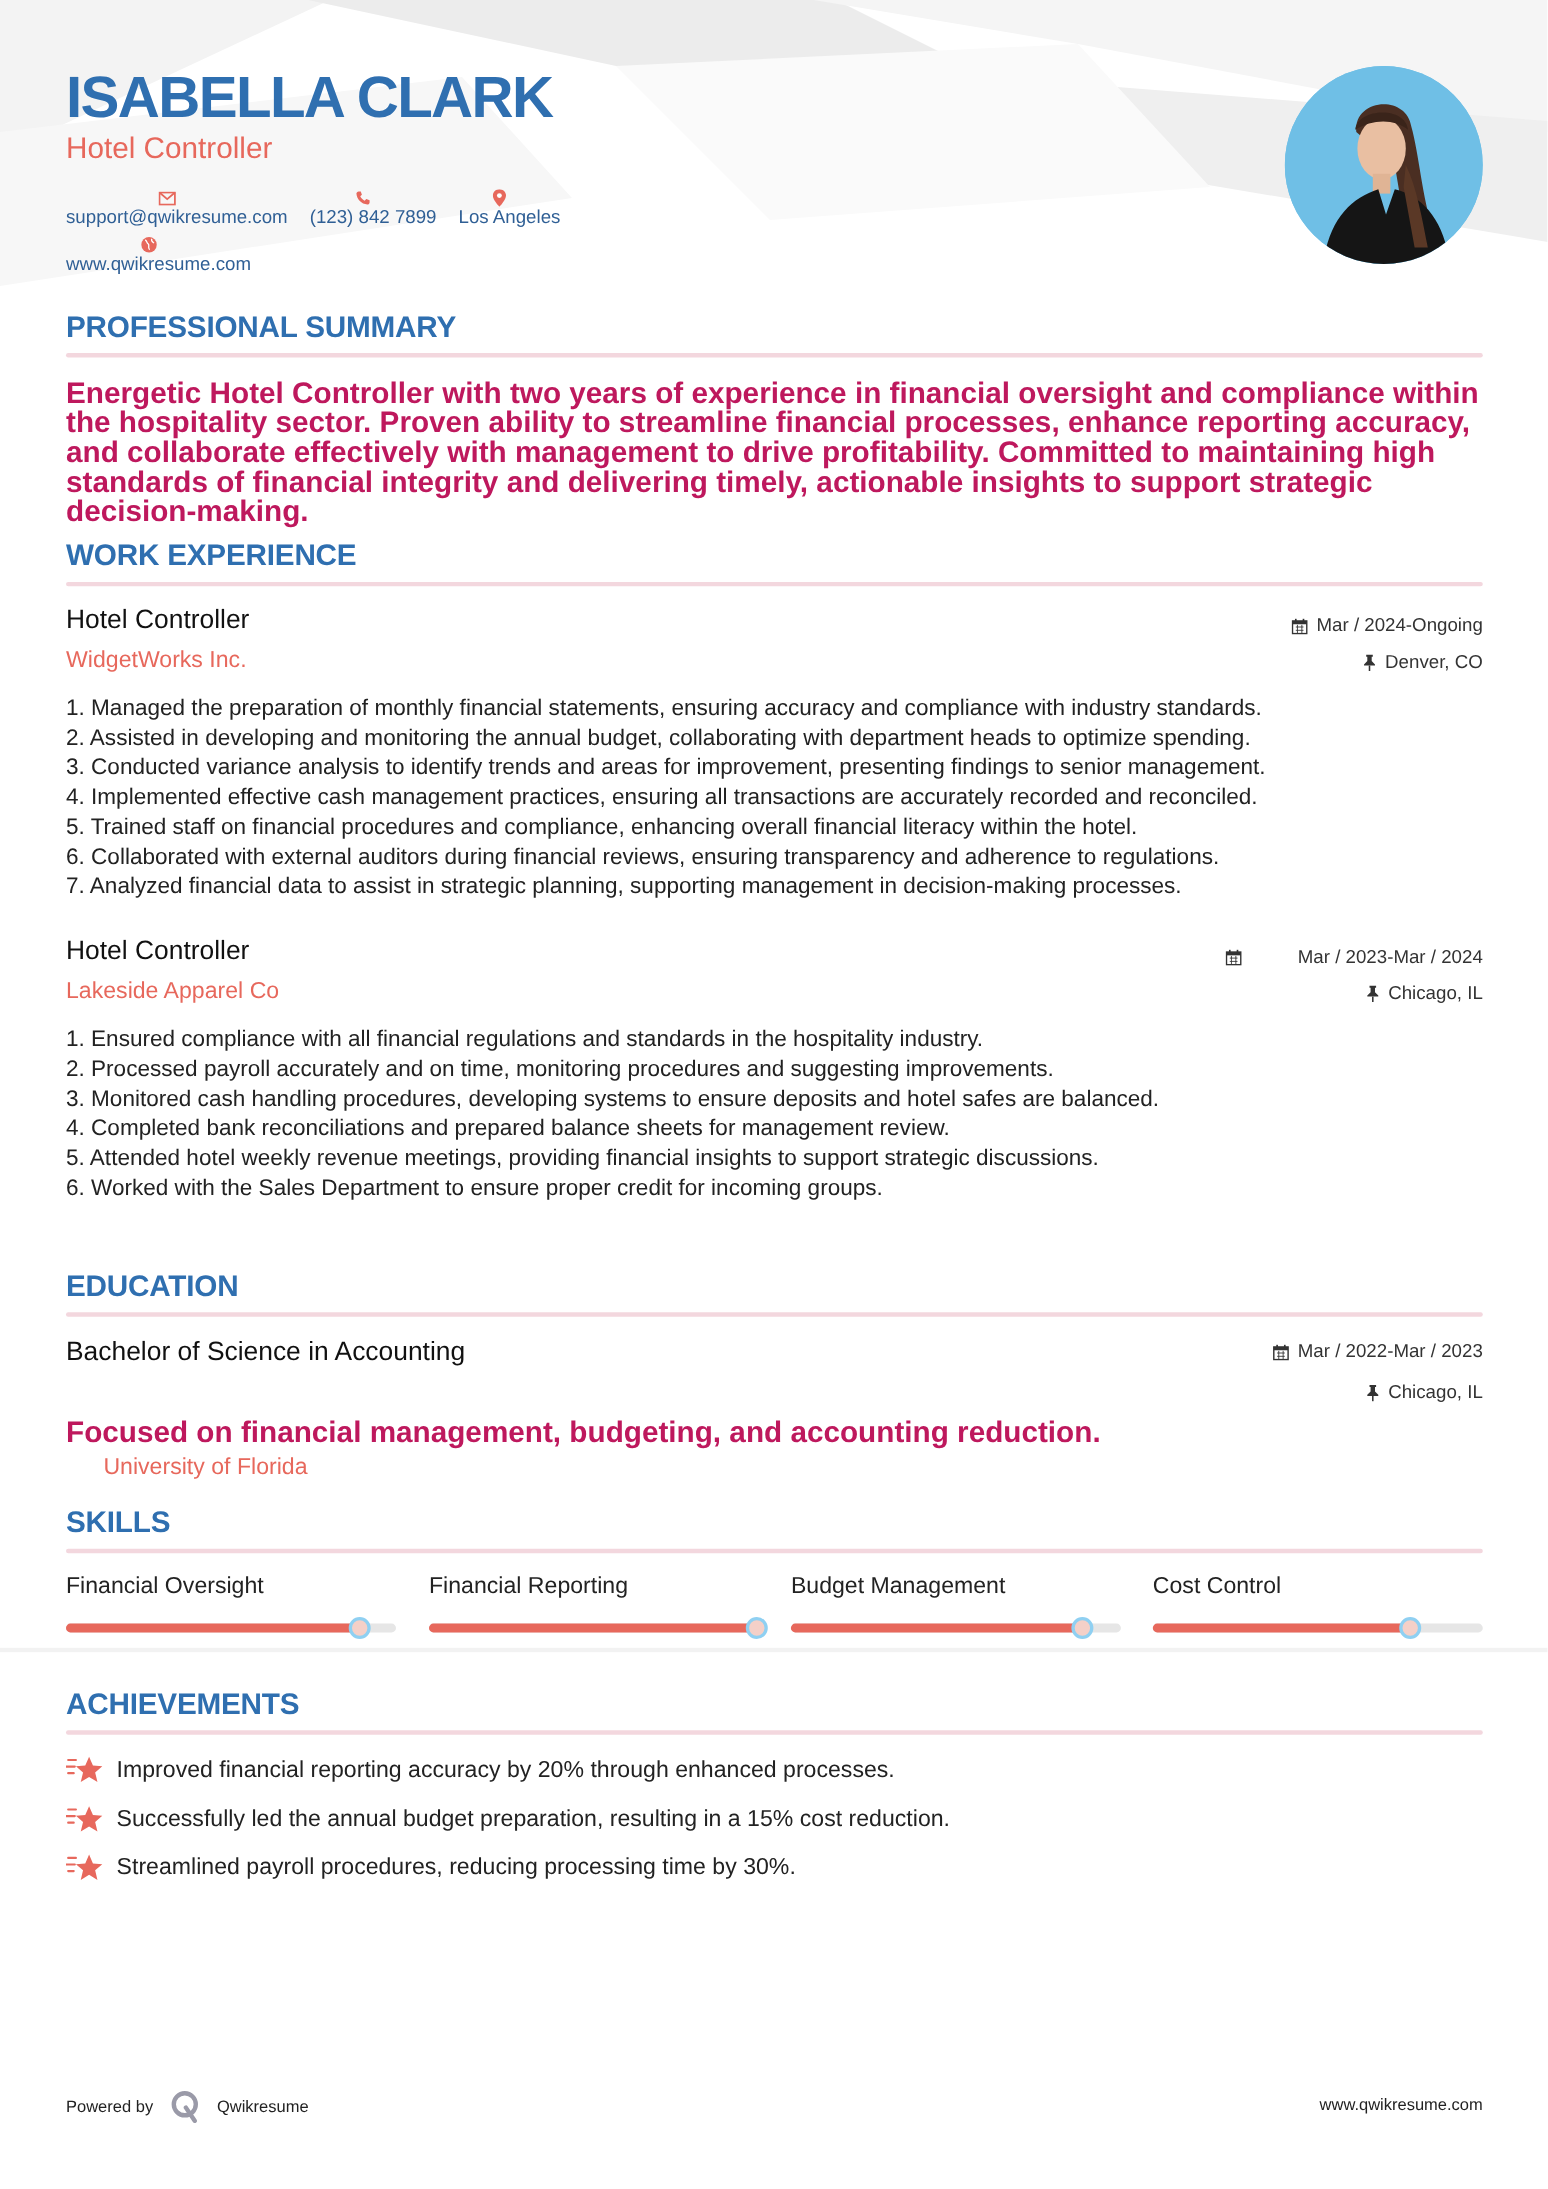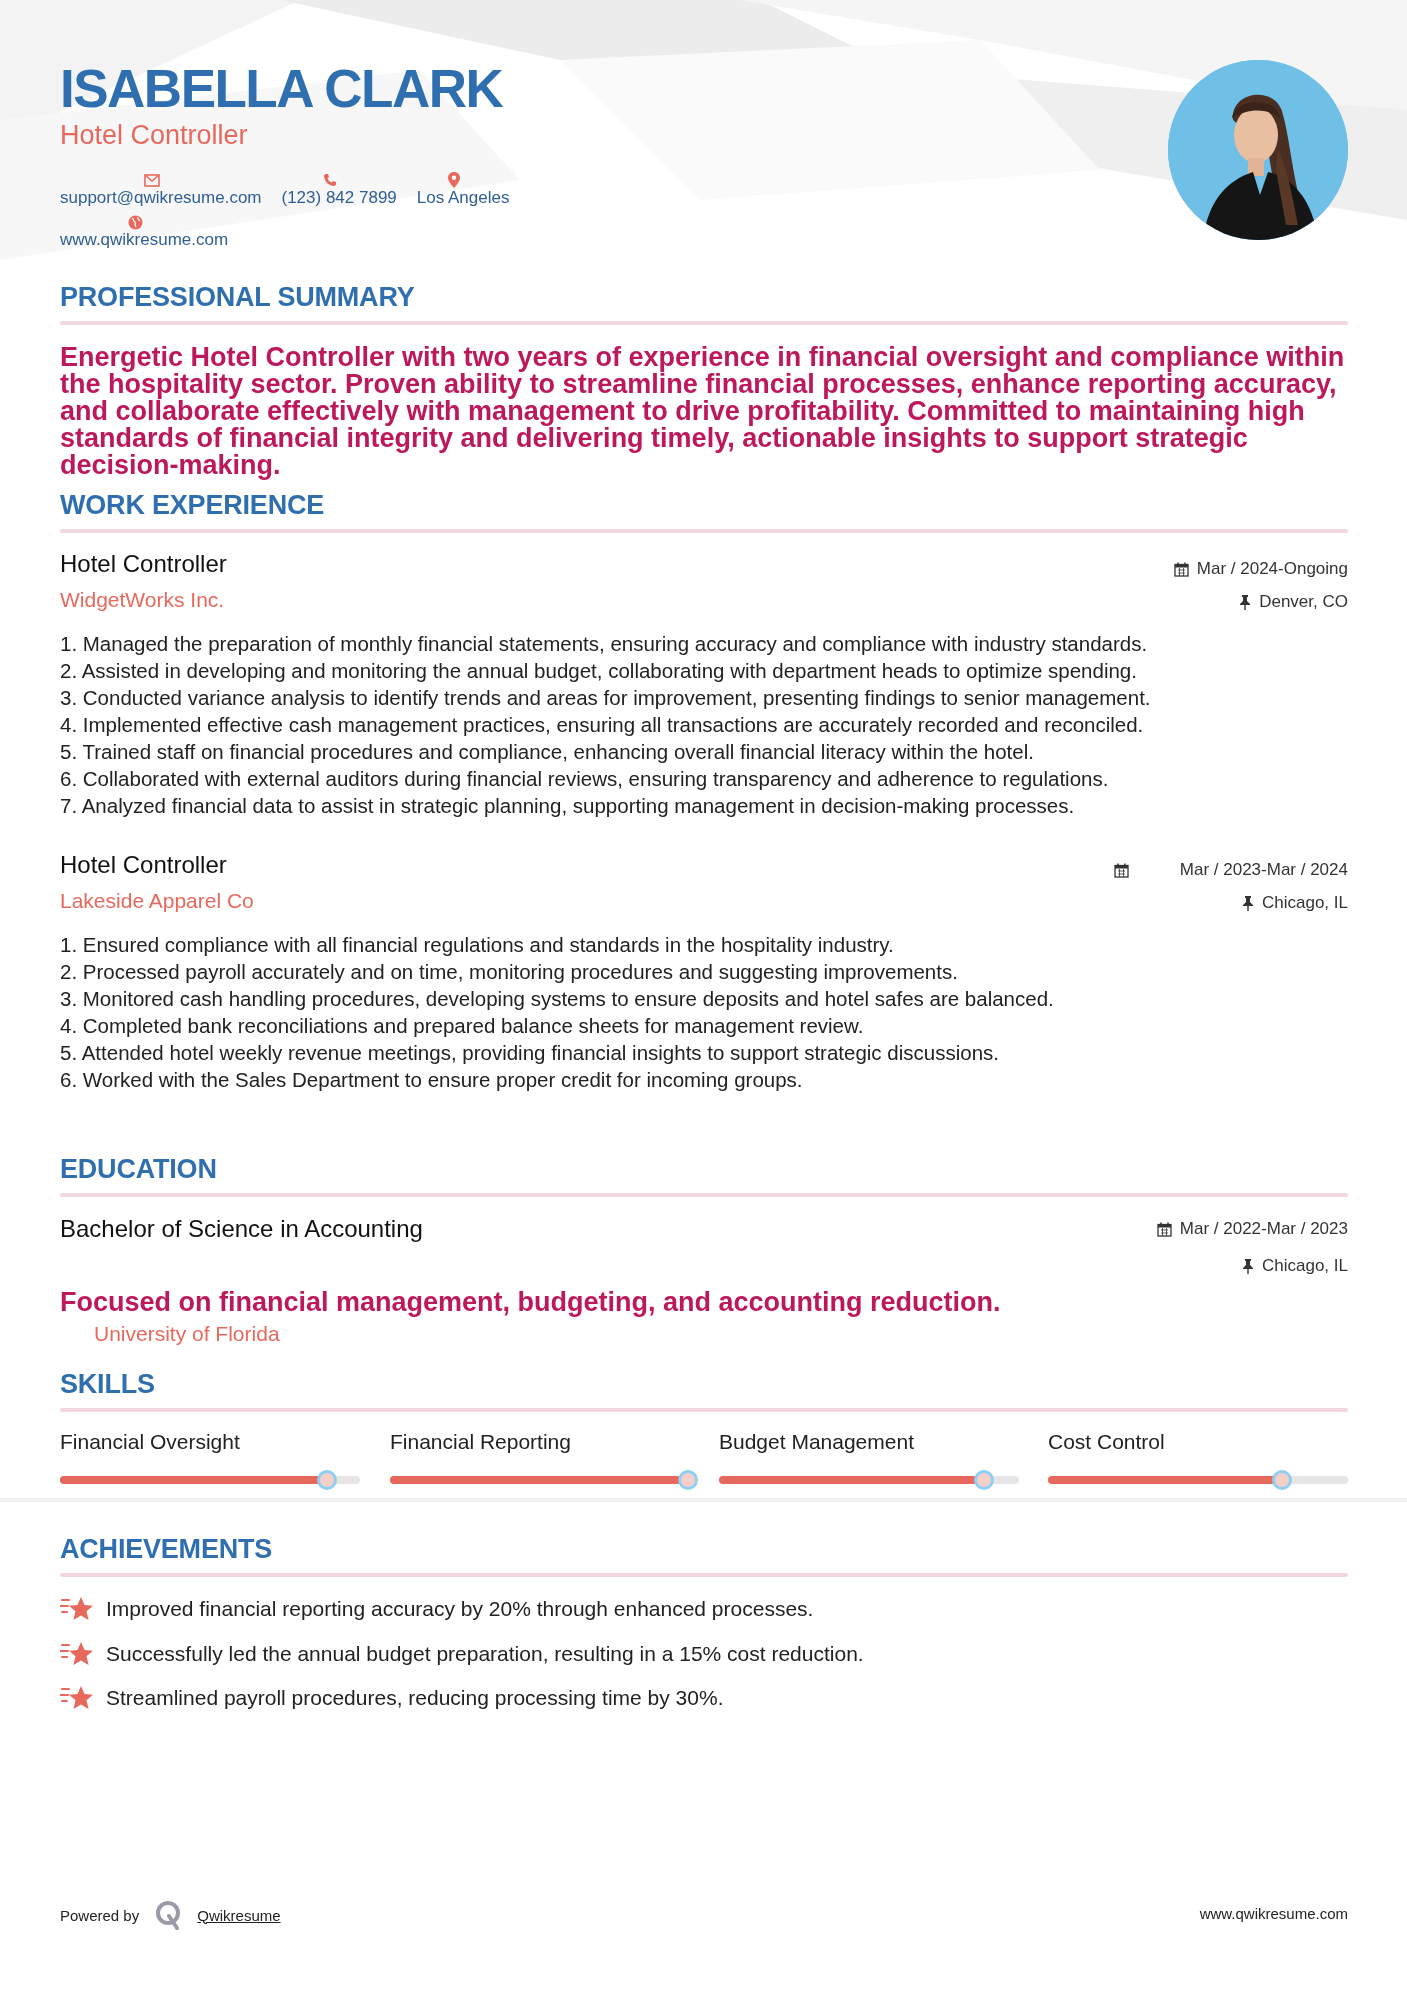--- a/index.html
+++ b/index.html
@@ -39,21 +39,21 @@
   .skill-fill { position: absolute; left: 0; top: 0; height: 8px; border-radius: 4px; background: #e7685c; }
   .skill-knob { position: absolute; top: -6px; width: 20px; height: 20px; border-radius: 50%; border: 3px solid #8fd0f2; background: #f4d0c8; }
 
   
   .ach { position: absolute; left: 60px; display: flex; align-items: center; font-size: 21px; color: #222; }
   .ach .star { width: 34px; height: 30px; margin-right: 12px; }
 
   
   .footer-left { position: absolute; left: 60px; top: 1900px; display: flex; align-items: center; font-size: 15px; color: #222; }
   .footer-left .q { margin: 0 14px 0 16px; }
-  .footer-left .brand { text-decoration: underline; color: #222; }
+  .footer-left .brand { color: #222; }
   .footer-right { position: absolute; right: 59px; top: 1905px; font-size: 15px; color: #222; }
   .bottom-band { position: absolute; left: 0; bottom: 0; width: 1407px; height: 4px; background: #f2f2f2; }
 </style>
 </head>
 <body>
 
 <div class="page">
 
   <svg class="bg-deco" viewBox="0 0 1407 360" preserveAspectRatio="none">
     <polygon points="0,0 300,0 0,140" fill="#f3f3f3"></polygon>

